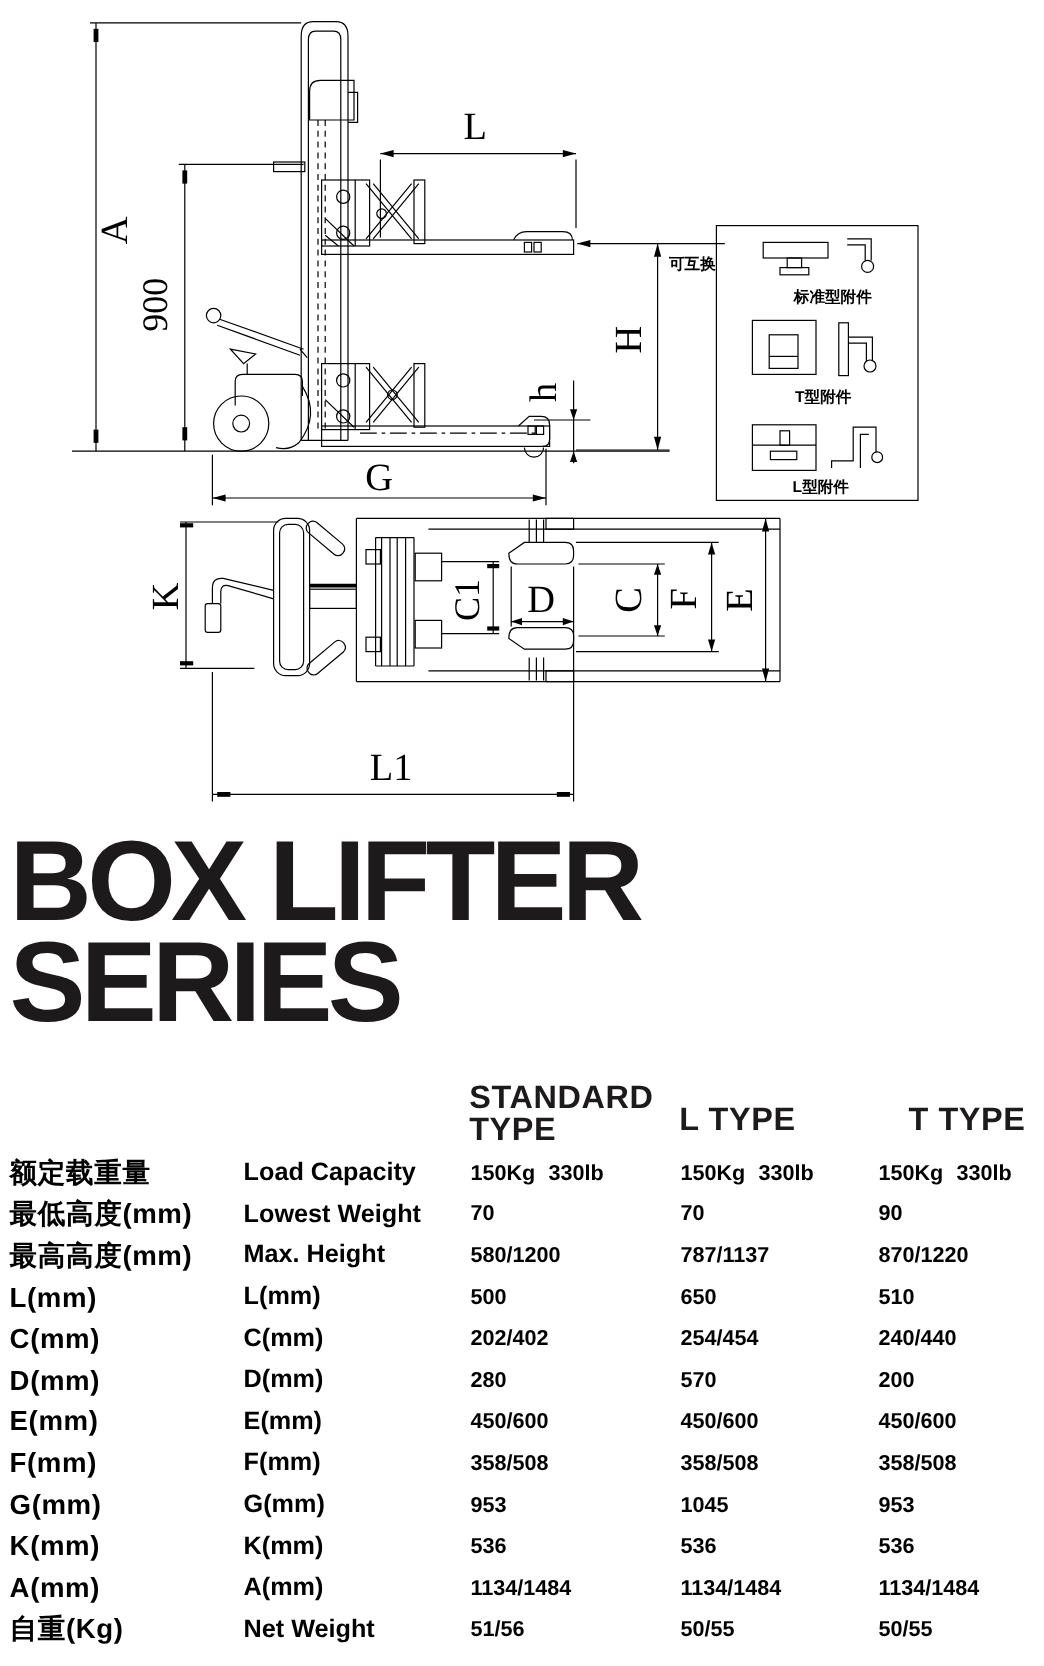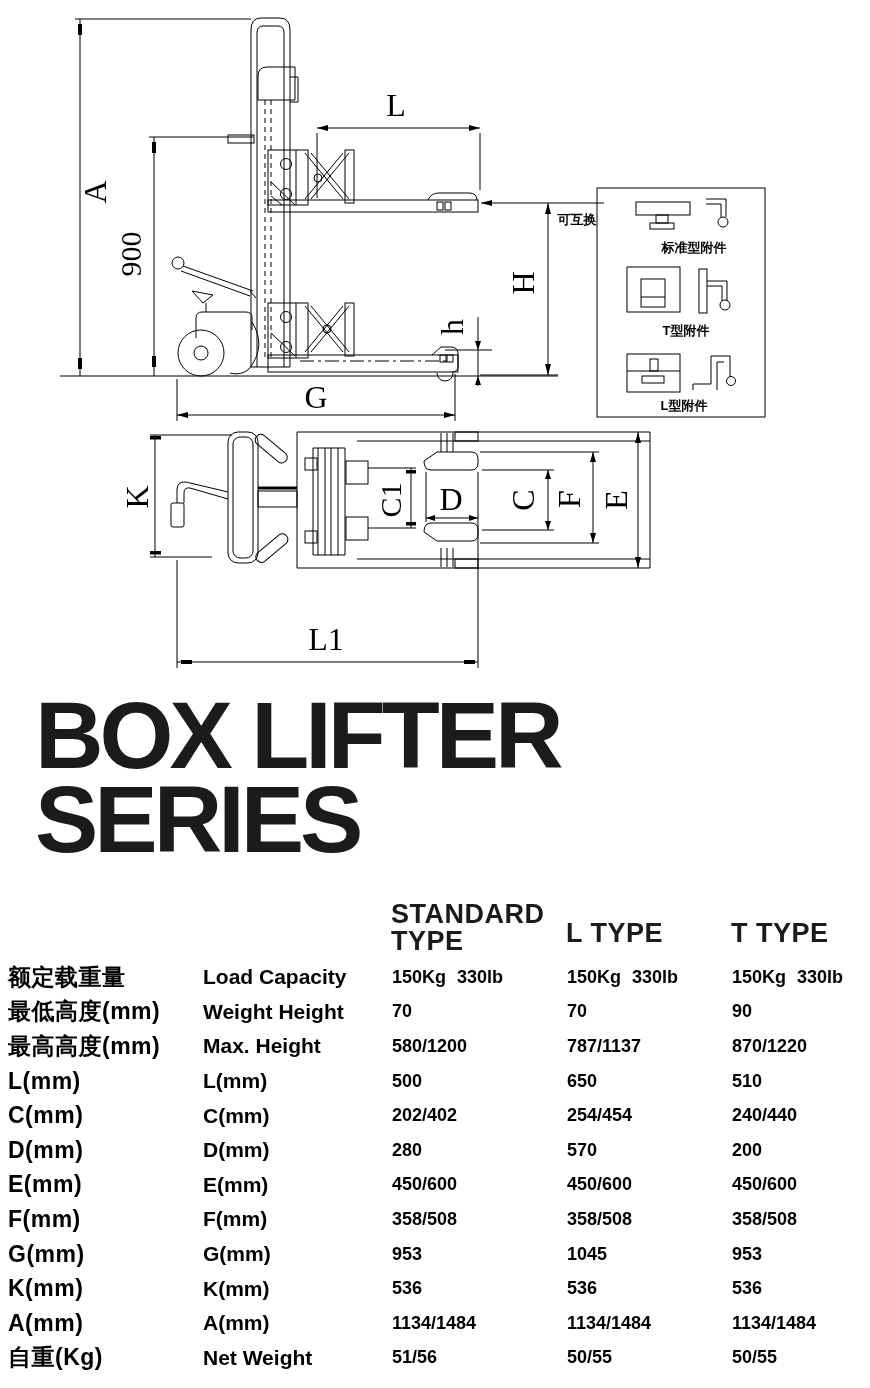--- a/index.html
+++ b/index.html
@@ -4,21 +4,21 @@
 <style>
   html,body{margin:0;padding:0;background:#fff;}
   #page{position:relative;width:870px;height:1388px;background:#fff;overflow:hidden;
         font-family:"Liberation Sans",sans-serif;color:#000;}
   #drawing{position:absolute;left:0;top:0;}
   svg text{fill:#000;}
   .dimtext{font-family:"Liberation Serif",serif;font-size:32px;}
   .dimtext-sm{font-family:"Liberation Serif",serif;font-size:30px;}
   .cjk{font-family:"Liberation Sans",sans-serif;font-size:13px;font-weight:bold;}
   #title{position:absolute;left:8px;top:694px;font-weight:bold;font-size:95px;
-         line-height:0.88;letter-spacing:-4px;color:#1d1a1b;white-space:pre-line;margin-left:27px;}
+         line-height:0.88;letter-spacing:-4px;color:#1d1a1b;white-space:pre-line;}
   .colhead{position:absolute;font-weight:bold;font-size:27px;line-height:1.0;
            letter-spacing:0.5px;color:#1d1a1b;}
   #spec-grid{position:absolute;left:8px;top:960px;width:858px;display:grid;
              grid-template-columns:195px 189px 175px 165px 134px;grid-auto-rows:34.6px;text-align:center;}
   #spec-grid div{white-space:nowrap;overflow:visible;display:flex;align-items:center;}
   .cn{font-size:23px;font-weight:bold;letter-spacing:0.5px;}
   .en{font-size:21px;font-weight:bold;}
   .val{font-size:18px;font-weight:bold;word-spacing:6px;}
 </style>
 </head>
@@ -216,31 +216,31 @@
       <text class="cjk" x="686" y="335">T型附件</text>
       <text class="cjk" x="684" y="410">L型附件</text>
     </g>
   </svg>
 
   <div id="title">BOX LIFTER
 SERIES</div>
 
   <div class="colhead" style="left:391px;top:901px;width:160px;">STANDARD TYPE</div>
   <div class="colhead" style="left:566px;top:920px;text-align:right;">L TYPE</div>
-  <div class="colhead" style="left:731px;top:920px;">T TYPE</div>
+  <div class="colhead" style="left:757px;top:920px;">T TYPE</div>
 
   <div id="spec-grid">
     <div class="cn">额定载重量</div>
     <div class="en">Load Capacity</div>
     <div class="val">150Kg 330lb</div>
     <div class="val">150Kg 330lb</div>
     <div class="val">150Kg 330lb</div>
 
     <div class="cn">最低高度(mm)</div>
-    <div class="en">Weight Height</div>
+    <div class="en">Lowest Weight</div>
     <div class="val">70</div>
     <div class="val">70</div>
     <div class="val">90</div>
 
     <div class="cn">最高高度(mm)</div>
     <div class="en">Max. Height</div>
     <div class="val">580/1200</div>
     <div class="val">787/1137</div>
     <div class="val">870/1220</div>
 

